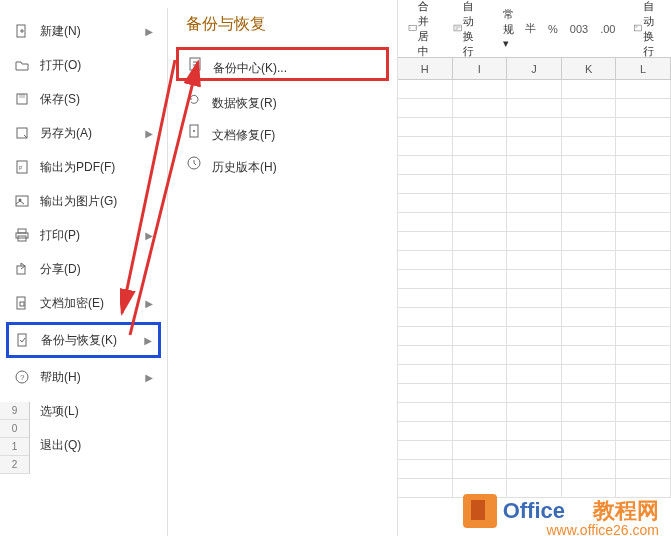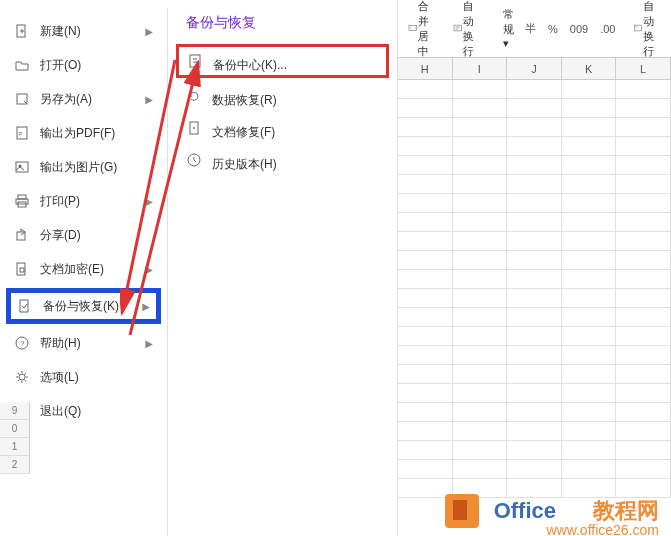--- a/index.html
+++ b/index.html
@@ -3,28 +3,28 @@
   <meta charset="utf-8">
   <style>
     * { box-sizing: border-box; margin: 0; padding: 0; }
     body { font-family: "Microsoft YaHei", Arial, sans-serif; font-size: 12px; color: #333; background: #fff; width: 671px; height: 536px; overflow: hidden; position: relative; }
     
     .container { display: flex; height: 100%; }
     
     
     .sidebar { width: 168px; background: #fff; border-right: 1px solid #e0e0e0; padding: 6px 0; margin-top: 8px; }
     .menu-item { display: flex; align-items: center; height: 34px; padding: 0 14px; cursor: pointer; position: relative; }
-    .menu-item.highlighted { background: #fff; border: 5px solid #1d4ed8; margin: 2px 6px; padding: 0 6px; height: 36px; }
+    .menu-item.highlighted { background: #fff; border: 3px solid #1d4ed8; margin: 2px 6px; padding: 0 6px; height: 36px; }
     .menu-item .icon { width: 16px; height: 16px; margin-right: 10px; display: inline-flex; align-items: center; justify-content: center; color: #666; flex-shrink: 0; }
     .menu-item .label { flex: 1; color: #333; font-size: 12px; }
     .menu-item .arrow { color: #888; font-size: 10px; }
     
     
     .submenu { width: 230px; background: #fff; border-right: 1px solid #e0e0e0; padding: 10px 0; }
-    .submenu-title { font-size: 14px; color: #6d28d9; padding: 4px 18px 10px; }
+    .submenu-title { font-size: 16px; color: #a16207; padding: 4px 18px 10px; }
     .submenu-item { display: flex; align-items: center; height: 32px; padding: 0 18px; cursor: pointer; }
     .submenu-item.highlighted { border: 3px solid #d33; margin: 2px 8px; padding: 0 8px; height: 34px; }
     .submenu-item .icon { width: 16px; height: 16px; margin-right: 10px; display: inline-flex; align-items: center; justify-content: center; color: #666; flex-shrink: 0; }
     .submenu-item .label { color: #333; font-size: 12px; margin-top: 8px; }
     
     
     .right-area { flex: 1; display: flex; flex-direction: column; overflow: hidden; }
     
     .toolbar { height: 58px; border-bottom: 1px solid #ccc; display: flex; align-items: center; padding: 0 4px; gap: 2px; background: #fff; }
     .tool-btn { display: flex; flex-direction: row; align-items: center; justify-content: center; padding: 4px 6px; height: 48px; cursor: pointer; font-size: 11px; color: #333; }
@@ -45,21 +45,21 @@
     
     .row-numbers { position: absolute; left: 0; bottom: 62px; width: 30px; background: #f5f5f5; }
     .row-numbers div { height: 18px; line-height: 18px; text-align: center; font-size: 10px; color: #777; border-bottom: 1px solid #ddd; border-right: 1px solid #ccc; }
     
     
     .arrow-line1, .arrow-line2 { position: absolute; pointer-events: none; }
     .arrow-line1 { left: 120px; top: 58px; }
     .arrow-line2 { left: 128px; top: 60px; }
     
     
-    .watermark { position: absolute; right: 12px; bottom: 8px; display: flex; align-items: center; font-size: 22px; font-weight: bold; gap: 9px; }
+    .watermark { position: absolute; right: 12px; bottom: 8px; display: flex; align-items: center; font-size: 22px; font-weight: bold; }
     .watermark .logo { width: 34px; height: 34px; background: #f08c33; border-radius: 4px; margin-right: 6px; position: relative; }
     .watermark .logo::after { content: ""; position: absolute; left: 8px; top: 6px; width: 14px; height: 20px; background: #c8541a; }
     .watermark .txt1 { color: #3b6bb5; }
     .watermark .txt2 { color: #f08c33; padding-left: 28px; }
     .watermark .url { position: absolute; right: 0; top: 28px; font-size: 14px; font-weight: normal; color: #f08c33; margin-left: 48px; }
     
     svg { width: 100%; height: 100%; }
   </style>
 </head>
 <body>
@@ -77,20 +77,29 @@
       <span class="label">新建(N)</span>
       <span class="arrow">▶</span>
     </div>
     <div class="menu-item">
       <span class="icon">
           <svg viewBox="0 0 16 16">
             <path d="M2 5h5l1 2h6v6H2z" fill="none" stroke="currentColor"></path>
           </svg>
         </span>
       <span class="label">打开(O)</span>
+    </div>
+    <div class="menu-item">
+      <span class="icon">
+          <svg viewBox="0 0 16 16">
+            <rect x="3" y="3" width="10" height="10" fill="none" stroke="currentColor"></rect>
+            <rect x="5" y="3" width="6" height="4" fill="currentColor" opacity="0.3"></rect>
+          </svg>
+        </span>
+      <span class="label">保存(S)</span>
     </div>
     <div class="menu-item">
       <span class="icon">
           <svg viewBox="0 0 16 16">
             <rect x="3" y="3" width="10" height="10" fill="none" stroke="currentColor"></rect>
             <path d="M10 10l3 3" stroke="currentColor"></path>
           </svg>
         </span>
       <span class="label">另存为(A)</span>
       <span class="arrow">▶</span>
@@ -239,21 +248,21 @@
               <path d="M5 7h10M5 11h6" stroke="currentColor"></path>
             </svg></span>
         <span>自动换行</span>
       </div>
       <div class="tool-sep"></div>
       <div style="display:flex;gap:2px;">
         <div class="tool-dropdown"><span>常规</span> <span>▾</span></div>
         <div class="tool-group">
           <span class="tool-small">半</span>
           <span class="tool-small">%</span>
-          <span class="tool-small">009</span>
+          <span class="tool-small">003</span>
           <span class="tool-small">.00</span>
         </div>
       </div>
       <div class="tool-sep"></div>
       <div class="tool-btn">
         <span class="ticon"><svg viewBox="0 0 20 18">
               <rect x="3" y="3" width="14" height="12" fill="none" stroke="currentColor"></rect>
               <rect x="5" y="5" width="4" height="3" fill="currentColor" opacity="0.4"></rect>
             </svg></span>
         <span>自动换行</span>

